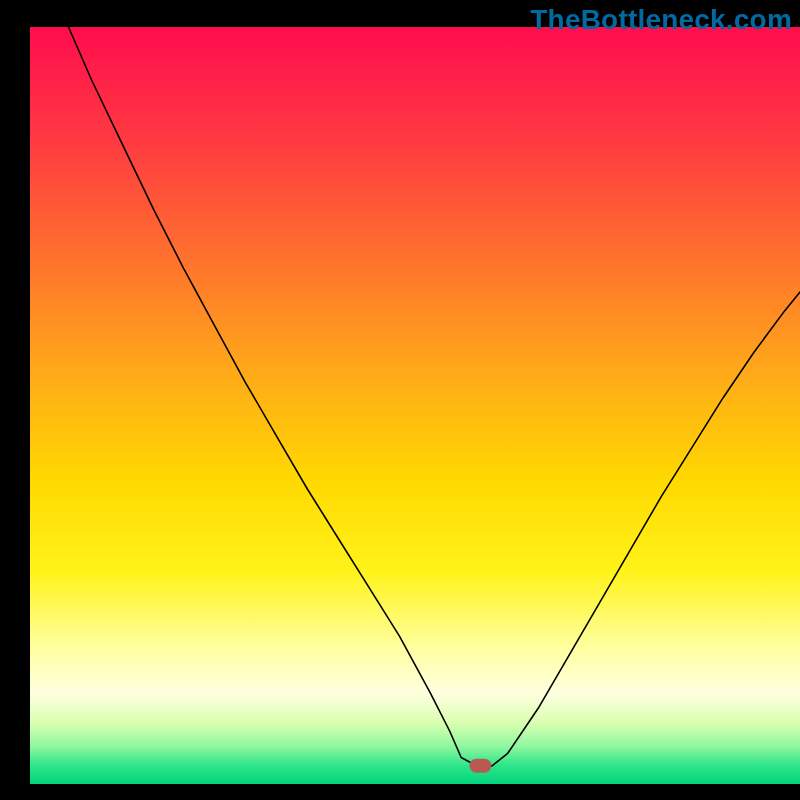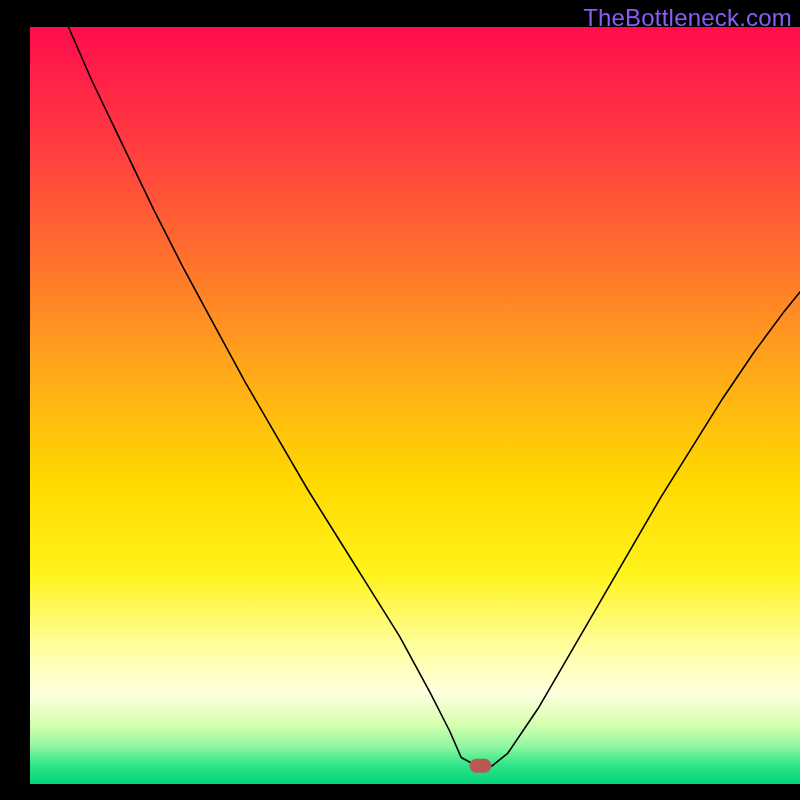--- a/index.html
+++ b/index.html
@@ -13,25 +13,25 @@
   }
   .chart-wrap {
     position: relative;
     width: 800px;
     height: 800px;
   }
   .watermark {
     position: absolute;
     top: 4px;
     right: 8px;
-    color: #8b5cf6;
-    font-size: 24px;
+    color: #0369a1;
+    font-size: 28px;
     letter-spacing: 0.2px;
     z-index: 5;
-    font-weight: 400;
+    font-weight: 700;
   }
   svg { display: block; }
 </style>
 </head>
 <body>
 
 <div class="chart-wrap">
   <div class="watermark">TheBottleneck.com</div>
 
   <svg id="chart-svg" width="800" height="800" viewBox="0 0 800 800">

